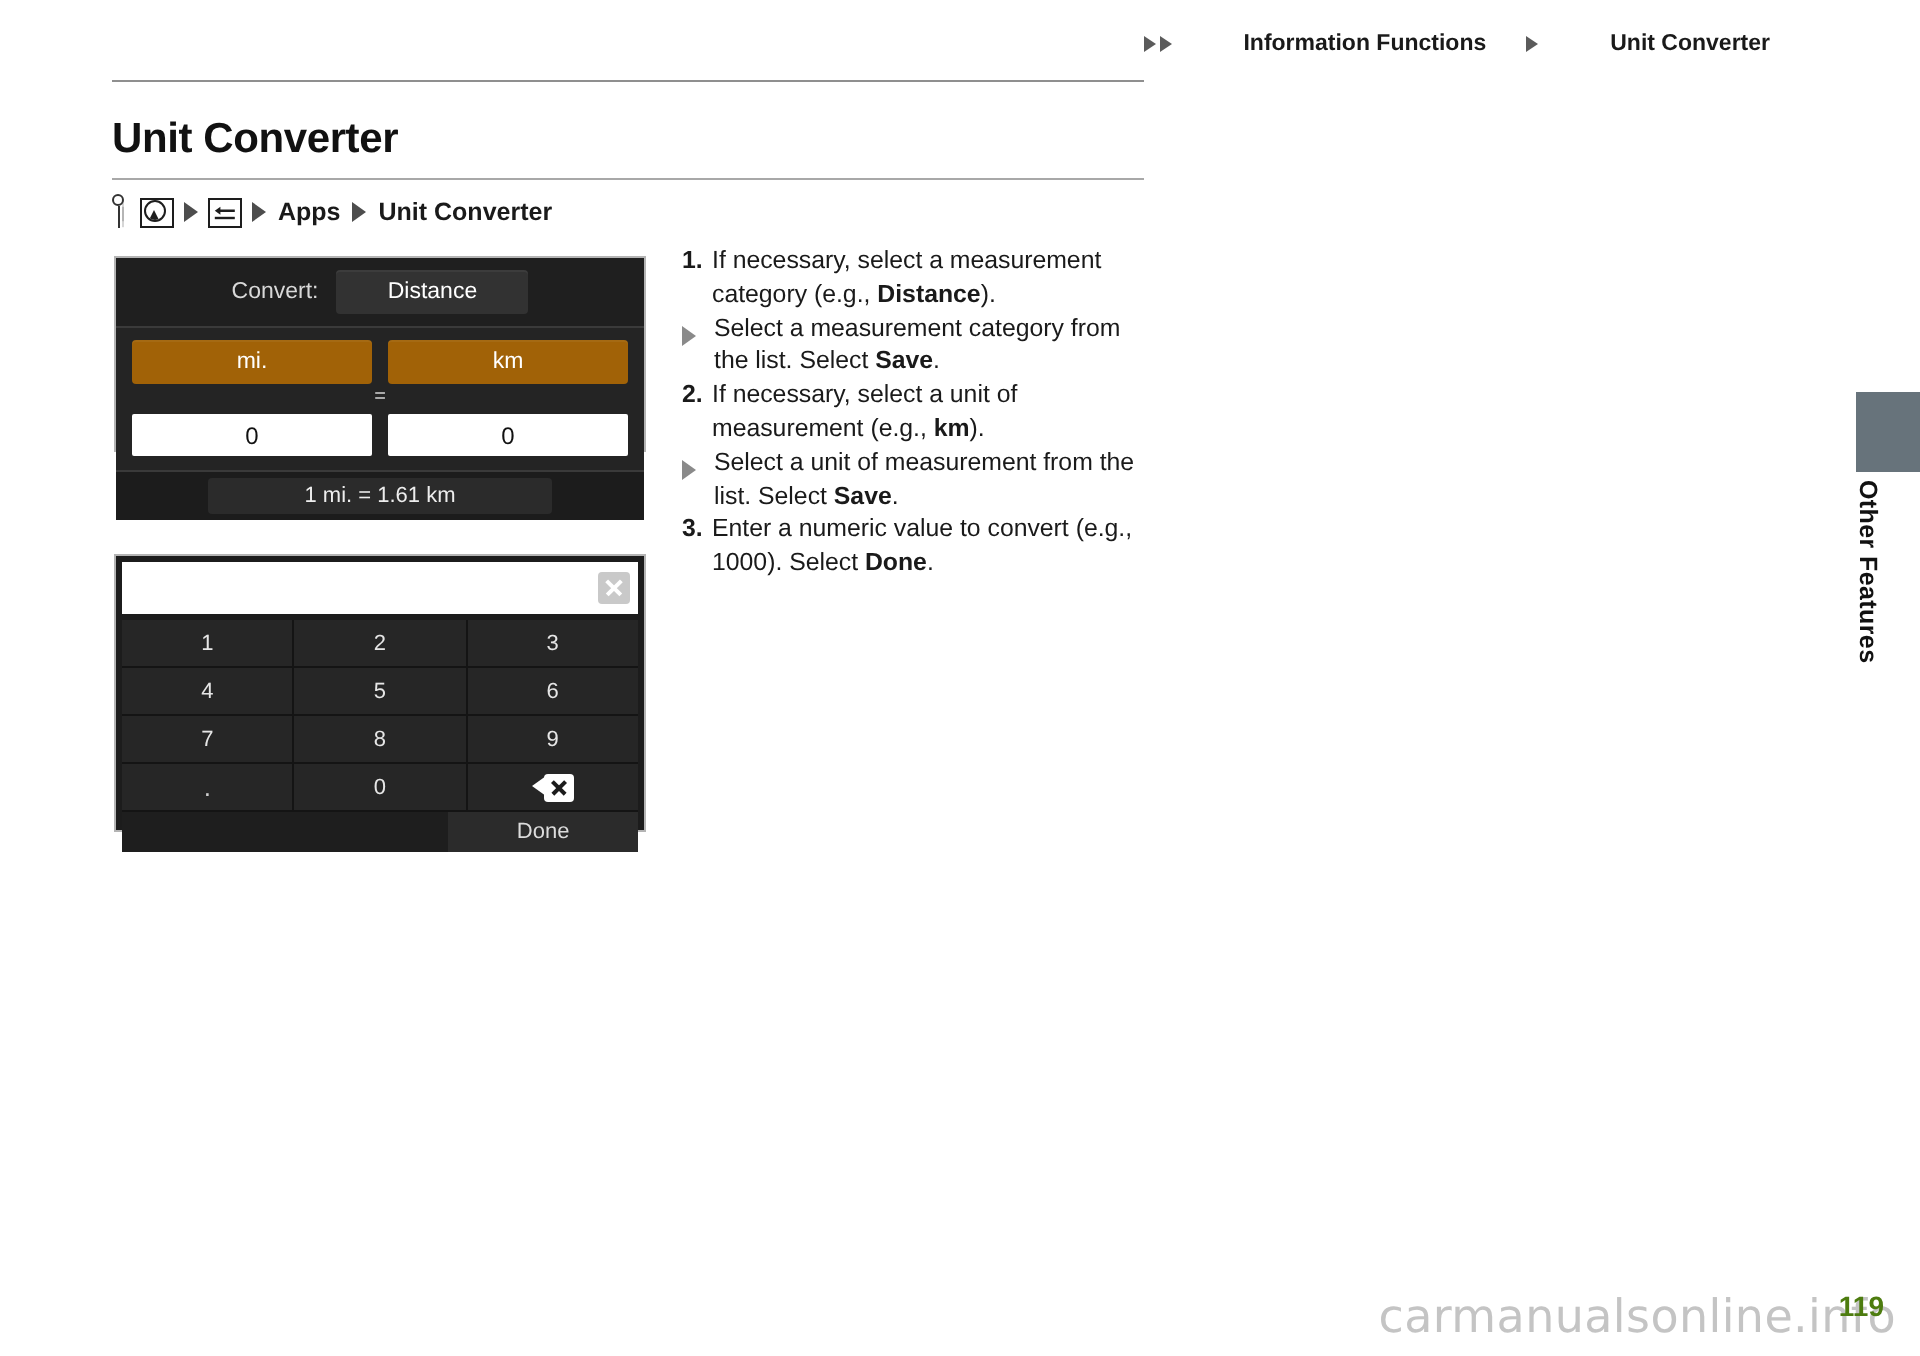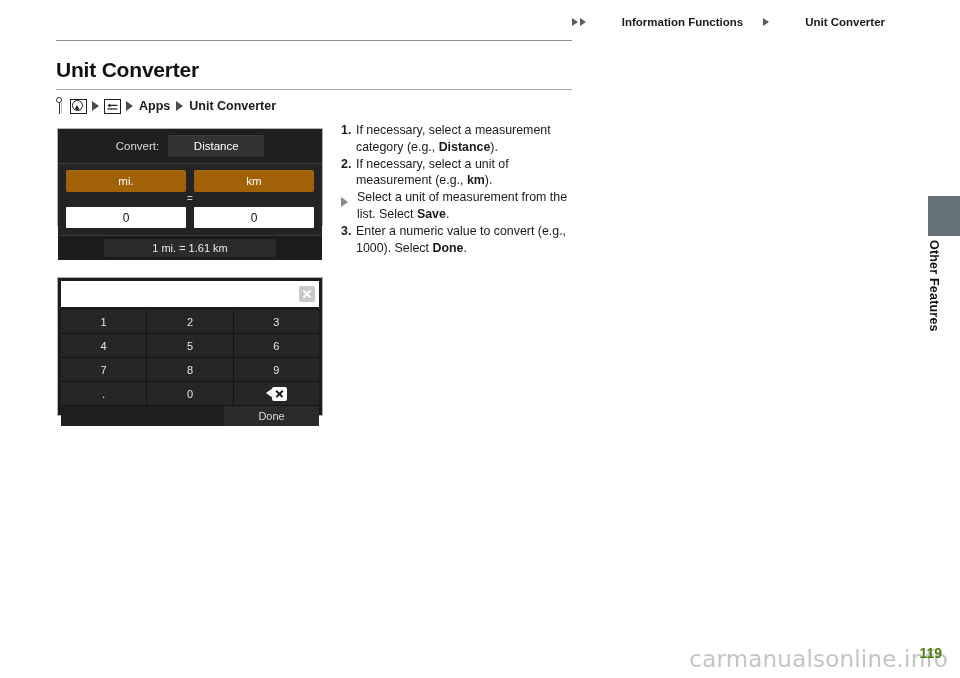--- a/index.html
+++ b/index.html
@@ -521,20 +521,24 @@
     <span class="kp-done">Done</span>
   </div>
 </div>
 
 <div class="instructions">
 
   <div class="step">
     <span class="step-num">1.</span>
     <span class="step-body"><span>If necessary, select a measurement category (e.g., </span><b class="em">Distance</b><span>).</span></span>
   </div>
+  <div class="bullet">
+    <span class="bullet-arrow"><i></i></span>
+    <span class="bullet-text"><span>Select a measurement category from the list. Select </span><b class="em">Save</b><span>.</span></span>
+  </div>
 
   <div class="step">
     <span class="step-num">2.</span>
     <span class="step-body"><span>If necessary, select a unit of measurement (e.g., </span><b class="em">km</b><span>).</span></span>
   </div>
   <div class="bullet">
     <span class="bullet-arrow"><i></i></span>
     <span class="bullet-text"><span>Select a unit of measurement from the list. Select </span><b class="em">Save</b><span>.</span></span>
   </div>
 

